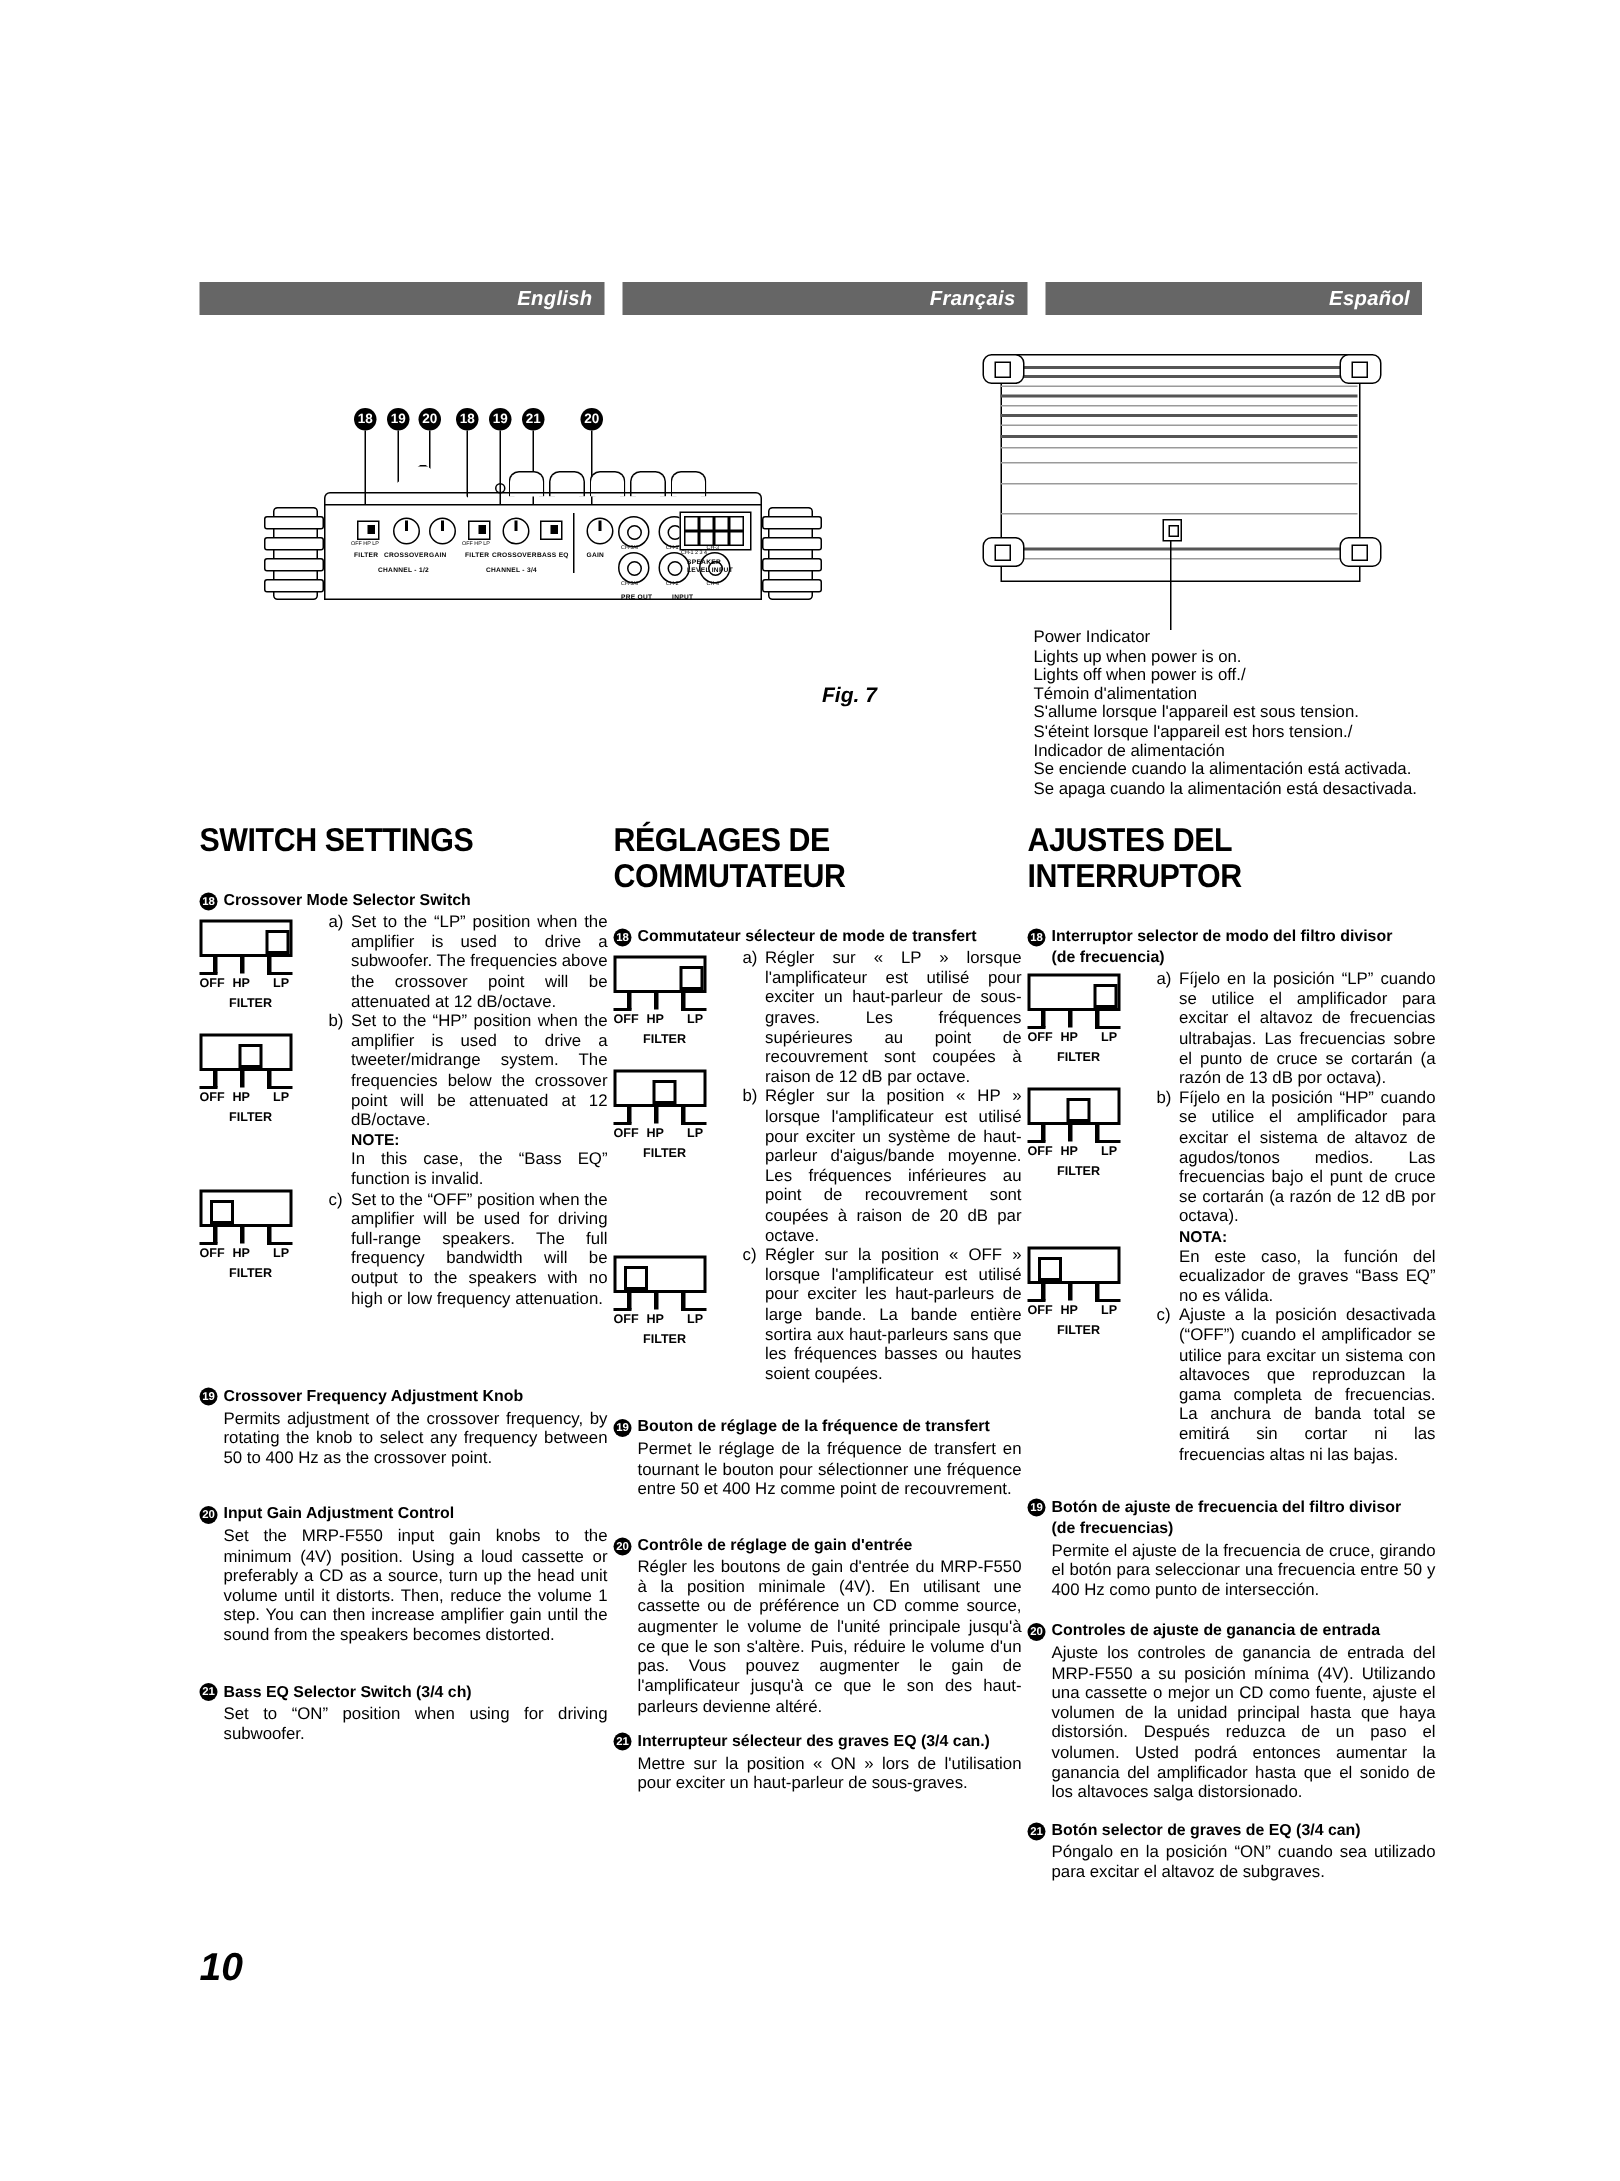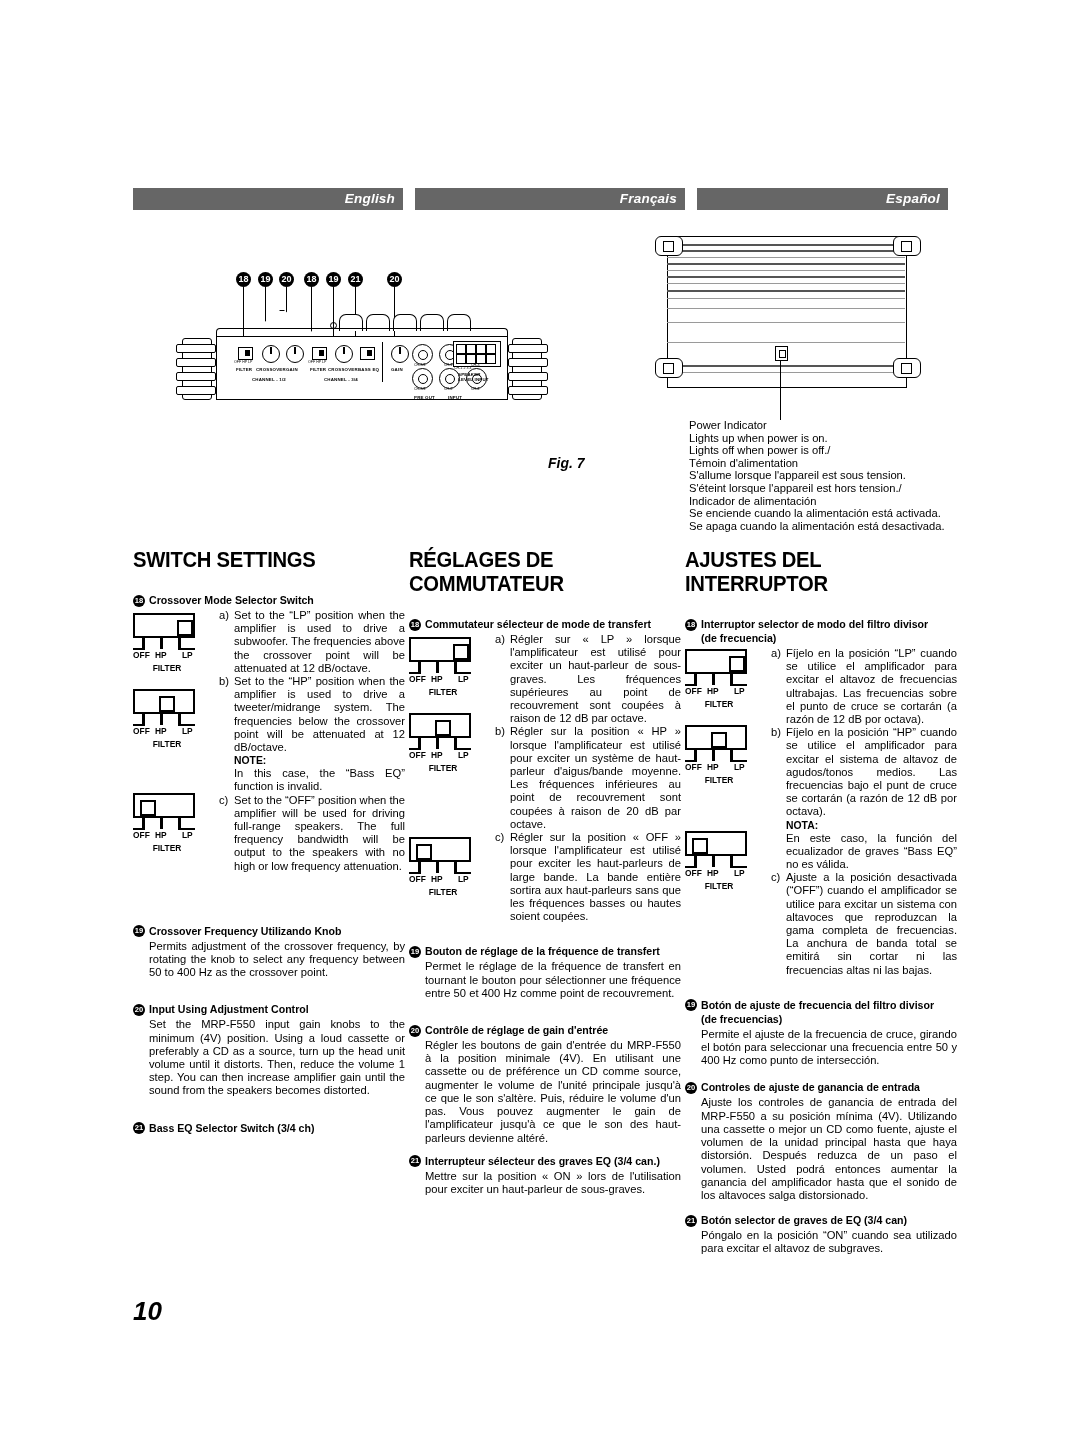--- a/index.html
+++ b/index.html
@@ -447,38 +447,39 @@
               <span class="list-mark">c)</span>
               <span class="list-text">Set to the “OFF” position when the amplifier will be used for driving full-range speakers. The full frequency bandwidth will be output to the speakers with no high or low frequency attenuation.</span>
             </div>
           </div>
         </div>
       </div>
 
       <div class="item" style="margin-top:52px;">
         <div class="item-head">
           <span class="num-badge">19</span>
-          <span class="htext">Crossover Frequency Utilizando Knob</span>
+          <span class="htext">Crossover Frequency Adjustment Knob</span>
         </div>
         <div class="body-text indent just-full">Permits adjustment of the crossover frequency, by rotating the knob to select any frequency between 50 to 400 Hz as the crossover point.</div>
       </div>
 
       <div class="item" style="margin-top:24px;">
         <div class="item-head">
           <span class="num-badge">20</span>
-          <span class="htext">Input Using Adjustment Control</span>
+          <span class="htext">Input Gain Adjustment Control</span>
         </div>
         <div class="body-text indent just-full">Set the MRP-F550 input gain knobs to the minimum (4V) position. Using a loud cassette or preferably a CD as a source, turn up the head unit volume until it distorts. Then, reduce the volume 1 step. You can then increase amplifier gain until the sound from the speakers becomes distorted.</div>
       </div>
 
       <div class="item" style="margin-top:24px;">
         <div class="item-head">
           <span class="num-badge">21</span>
           <span class="htext">Bass EQ Selector Switch (3/4 ch)</span>
         </div>
+        <div class="body-text indent just-full">Set to “ON” position when using for driving subwoofer.</div>
       </div>
     </div>
 
     <div class="col fr">
       <h1 class="section-title">RÉGLAGES DE COMMUTATEUR</h1>
 
       <div class="item">
         <div class="item-head">
           <span class="num-badge">18</span>
           <span class="htext">Commutateur sélecteur de mode de transfert</span>
@@ -648,21 +649,21 @@
                 <span class="l-hp">HP</span>
                 <span class="l-lp">LP</span>
               </div>
               <div class="sw-filter">FILTER</div>
             </div>
           </div>
 
           <div class="sw-prose">
             <div class="list-row">
               <span class="list-mark">a)</span>
-              <span class="list-text">Fíjelo en la posición “LP” cuando se utilice el amplificador para excitar el altavoz de frecuencias ultrabajas. Las frecuencias sobre el punto de cruce se cortarán (a razón de 12 dB por octava).</span>
+              <span class="list-text">Fíjelo en la posición “LP” cuando se utilice el amplificador para excitar el altavoz de frecuencias ultrabajas. Las frecuencias sobre el punto de cruce se cortarán (a razón de 13 dB por octava).</span>
             </div>
             <div class="list-row">
               <span class="list-mark">b)</span>
               <span class="list-text">Fíjelo en la posición “HP” cuando se utilice el amplificador para excitar el sistema de altavoz de agudos/tonos medios. Las frecuencias bajo el punt de cruce se cortarán (a razón de 12 dB por octava).</span>
             </div>
             <div style="padding-left:15px;">
               <div class="note-label">NOTA:</div>
               <div class="body-text just-full">En este caso, la función del ecualizador de graves “Bass EQ” no es válida.</div>
             </div>
             <div class="list-row">

